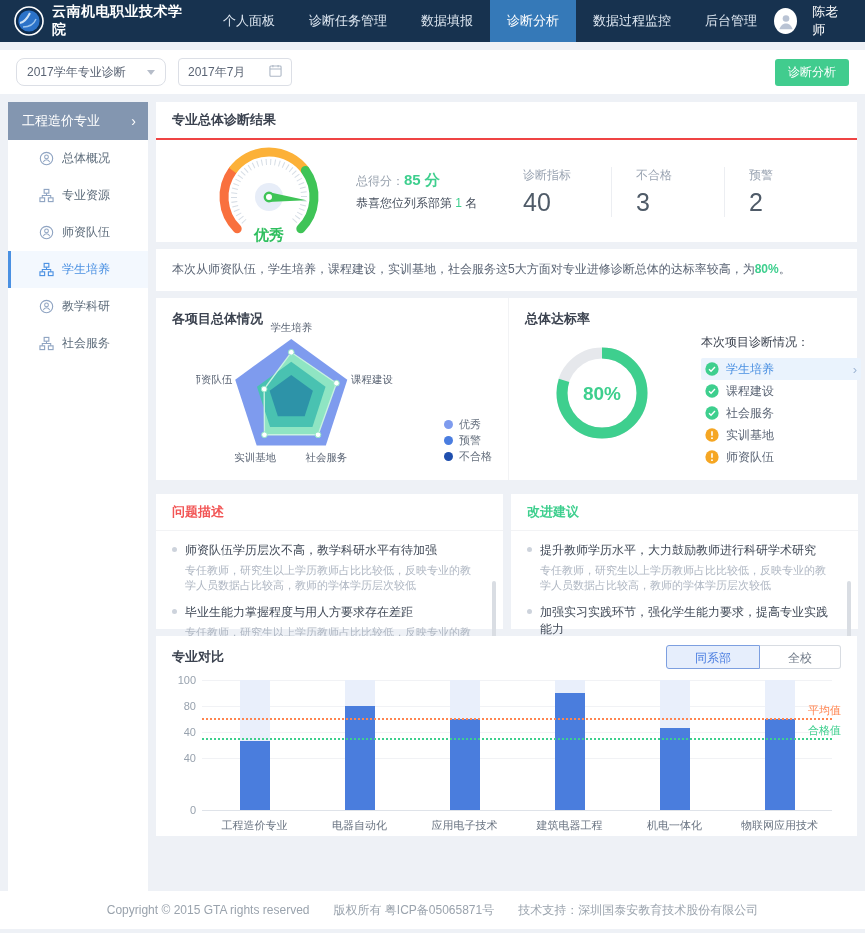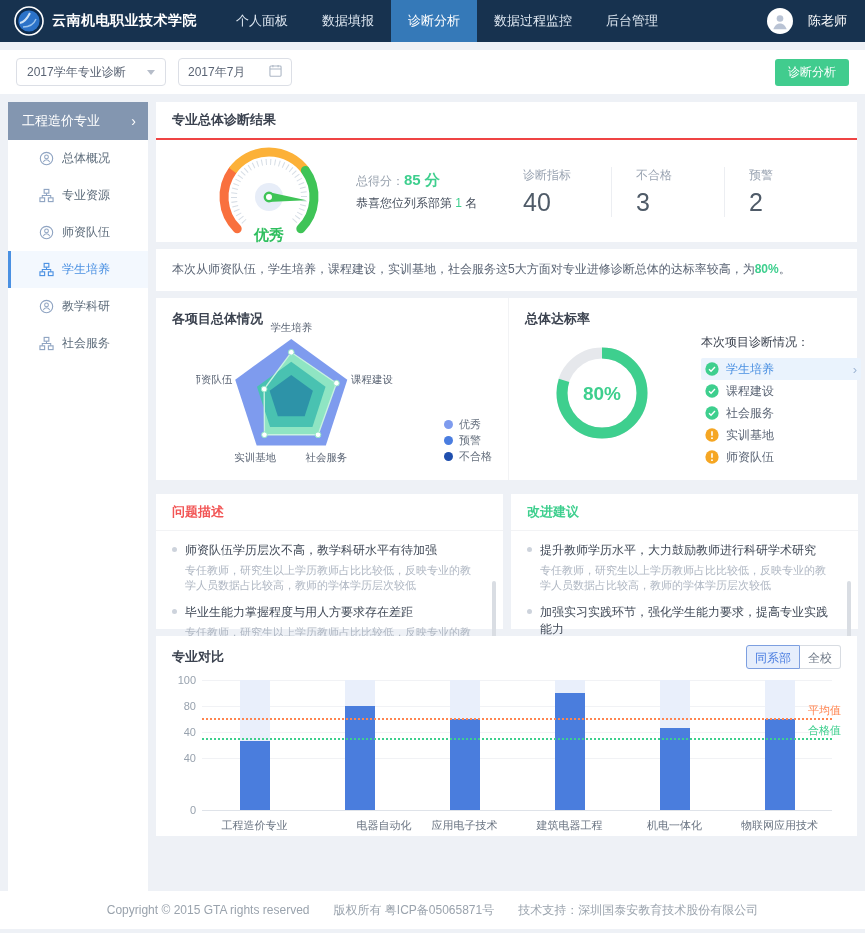--- a/index.html
+++ b/index.html
@@ -11,21 +11,21 @@
   .school-name{color:#fff;font-size:14px;font-weight:bold;margin-left:8px;letter-spacing:.5px;}
   .nav-items{display:flex;height:42px;margin-left:22px;}
   .nav-item{padding:0 17px;line-height:42px;color:#dfe8f2;font-size:13px;cursor:pointer;white-space:nowrap;}
   .nav-item.active{background:#3579b8;color:#fff;}
   .user-box{margin-left:auto;margin-right:18px;display:flex;align-items:center;color:#fff;font-size:13px;gap:15px;cursor:pointer;}
   .avatar{width:26px;height:26px;border-radius:50%;background:#fff;display:flex;align-items:center;justify-content:center;overflow:hidden;}
 
   
   .filter-bar{position:absolute;top:50px;left:0;width:865px;height:44px;background:#fff;display:flex;align-items:center;}
   .select,.date-input{height:28px;border:1px solid #dcdfe6;border-radius:4px;background:#fff;display:flex;align-items:center;font-size:12px;color:#5a6474;box-sizing:border-box;cursor:pointer;}
-  .select{width:150px;margin-left:16px;justify-content:space-between;padding:0 10px;}
+  .select{width:150px;margin-left:16px;justify-content:space-between;padding:0 10px;border-radius:8px;}
   .caret{width:0;height:0;border-left:4px solid transparent;border-right:4px solid transparent;border-top:5px solid #b6bdc9;}
   .date-input{width:114px;margin-left:12px;justify-content:space-between;padding:0 9px;}
   .analyze-btn{margin-left:auto;margin-right:16px;height:27px;padding:0 13px;background:#41cc8e;color:#fff;font-size:12px;border:none;border-radius:3px;cursor:pointer;}
 
   
   .sidebar{position:absolute;left:8px;top:102px;width:140px;height:789px;background:#fff;}
   .side-header{height:38px;background:#8396b0;color:#fff;font-size:13px;display:flex;align-items:center;justify-content:space-between;padding:0 12px 0 14px;cursor:pointer;}
   .side-arrow{font-size:14px;line-height:1;}
   .side-item{height:37px;display:flex;align-items:center;padding-left:28px;gap:8px;font-size:12px;color:#5c6b7a;border-left:3px solid transparent;cursor:pointer;}
   .side-item .s-icon{color:#8fa4c2;display:flex;}
@@ -81,21 +81,21 @@
   .p-body{padding:11px 26px 0 16px;position:relative;height:114px;overflow:hidden;}
   .p-item{display:flex;margin-bottom:11px;}
   .bullet{width:5px;height:5px;border-radius:50%;background:#cdd3dc;margin:5px 8px 0 0;flex:none;}
   .p-item-title{font-size:12px;color:#3f4856;}
   .p-item-desc{font-size:11px;color:#aeb6c2;line-height:15px;margin-top:4px;width:292px;}
   .scrollbar{position:absolute;top:50px;right:7px;width:4px;height:58px;border-radius:2px;background:#d9dde3;cursor:pointer;}
 
   .card-compare{height:200px;position:relative;}
   .cmp-title{position:absolute;top:12px;left:16px;}
   .toggle{position:absolute;top:9px;right:16px;display:flex;}
-  .tg{height:24px;line-height:24px;padding:0 8px;border:1px solid #d8dce2;font-size:12px;color:#707a88;background:#fff;cursor:pointer;box-sizing:border-box;}
+  .tg{height:24px;line-height:24px;padding:0 28px;border:1px solid #d8dce2;font-size:12px;color:#707a88;background:#fff;cursor:pointer;box-sizing:border-box;}
   .tg:first-child{border-radius:3px 0 0 3px;}
   .tg:last-child{border-radius:0 3px 3px 0;border-left:none;}
   .tg.active{background:#e6eefc;border-color:#7d9fe0;color:#4a7de0;}
   .chart-area{position:absolute;left:16px;right:16px;top:38px;height:158px;}
   .gridline{position:absolute;height:1px;}
   .ytick{position:absolute;left:0;width:24px;text-align:right;font-size:11px;color:#98a2ae;}
   .colbg{position:absolute;width:30px;background:#e9effb;}
   .bar{position:absolute;width:30px;background:#4a7ddd;}
   .xlabel{position:absolute;width:104px;text-align:center;font-size:11px;color:#6a7482;white-space:nowrap;}
   .refline{position:absolute;height:0;}
@@ -113,20 +113,21 @@
       <svg width="30" height="30" viewBox="0 0 30 30">
         <circle cx="15" cy="15" r="14" fill="#0e2c4e" stroke="#fff" stroke-width="1.6"></circle>
         <circle cx="15" cy="15" r="10.6" fill="#2b72c8"></circle>
         <path d="M6 17c5-1 8-6 10-10" stroke="#cfe2f5" stroke-width="2" fill="none"></path>
         <path d="M9 21c6 0 11-3 13-8" stroke="#9cc4ec" stroke-width="1.4" fill="none"></path>
       </svg>
     </span>
     <span class="school-name">云南机电职业技术学院</span>
     <div class="nav-items" id="nav-items">
         <div class="nav-item">个人面板</div>
+        <div class="nav-item">诊断任务管理</div>
         <div class="nav-item">数据填报</div>
         <div class="nav-item active">诊断分析</div>
         <div class="nav-item">数据过程监控</div>
         <div class="nav-item">后台管理</div>
       </div>
     <div class="user-box">
       <span class="avatar">
         <svg viewBox="0 0 24 24" width="20" height="20">
           <circle cx="12" cy="9" r="4" fill="#b9c3d4"></circle>
           <path d="M4 22c1.5-5 5-7 8-7s6.5 2 8 7z" fill="#b9c3d4"></path>
@@ -439,21 +440,21 @@
           <div class="ytick" style="top: 52px;">40</div>
           <div class="gridline" style="left: 30px; width: 630px; top: 84px; background: rgb(241, 242, 245);"></div>
           <div class="ytick" style="top: 78px;">40</div>
           <div class="gridline" style="left: 30px; width: 630px; top: 136px; background: rgb(223, 227, 233);"></div>
           <div class="ytick" style="top: 130px;">0</div>
           <div class="colbg" style="left: 67.5px; top: 6px; height: 130px; background: rgb(233, 239, 251);"></div>
           <div class="bar" style="left: 67.5px; top: 67.1px; height: 68.9px; background: rgb(74, 125, 221);"></div>
           <div class="xlabel" style="left: 30.5px; top: 144px;">工程造价专业</div>
           <div class="colbg" style="left: 172.5px; top: 6px; height: 130px; background: rgb(233, 239, 251);"></div>
           <div class="bar" style="left: 172.5px; top: 32px; height: 104px; background: rgb(74, 125, 221);"></div>
-          <div class="xlabel" style="left: 135.5px; top: 144px; text-align: right;">电器自动化</div>
+          <div class="xlabel" style="left: 135.5px; top: 144px;">电器自动化</div>
           <div class="colbg" style="left: 277.5px; top: 6px; height: 130px; background: rgb(233, 239, 251);"></div>
           <div class="bar" style="left: 277.5px; top: 45px; height: 91px; background: rgb(74, 125, 221);"></div>
           <div class="xlabel" style="left: 240.5px; top: 144px;">应用电子技术</div>
           <div class="colbg" style="left: 382.5px; top: 6px; height: 130px; background: rgb(233, 239, 251);"></div>
           <div class="bar" style="left: 382.5px; top: 19px; height: 117px; background: rgb(74, 125, 221);"></div>
           <div class="xlabel" style="left: 345.5px; top: 144px;">建筑电器工程</div>
           <div class="colbg" style="left: 487.5px; top: 6px; height: 130px; background: rgb(233, 239, 251);"></div>
           <div class="bar" style="left: 487.5px; top: 54.1px; height: 81.9px; background: rgb(74, 125, 221);"></div>
           <div class="xlabel" style="left: 450.5px; top: 144px;">机电一体化</div>
           <div class="colbg" style="left: 592.5px; top: 6px; height: 130px; background: rgb(233, 239, 251);"></div>

